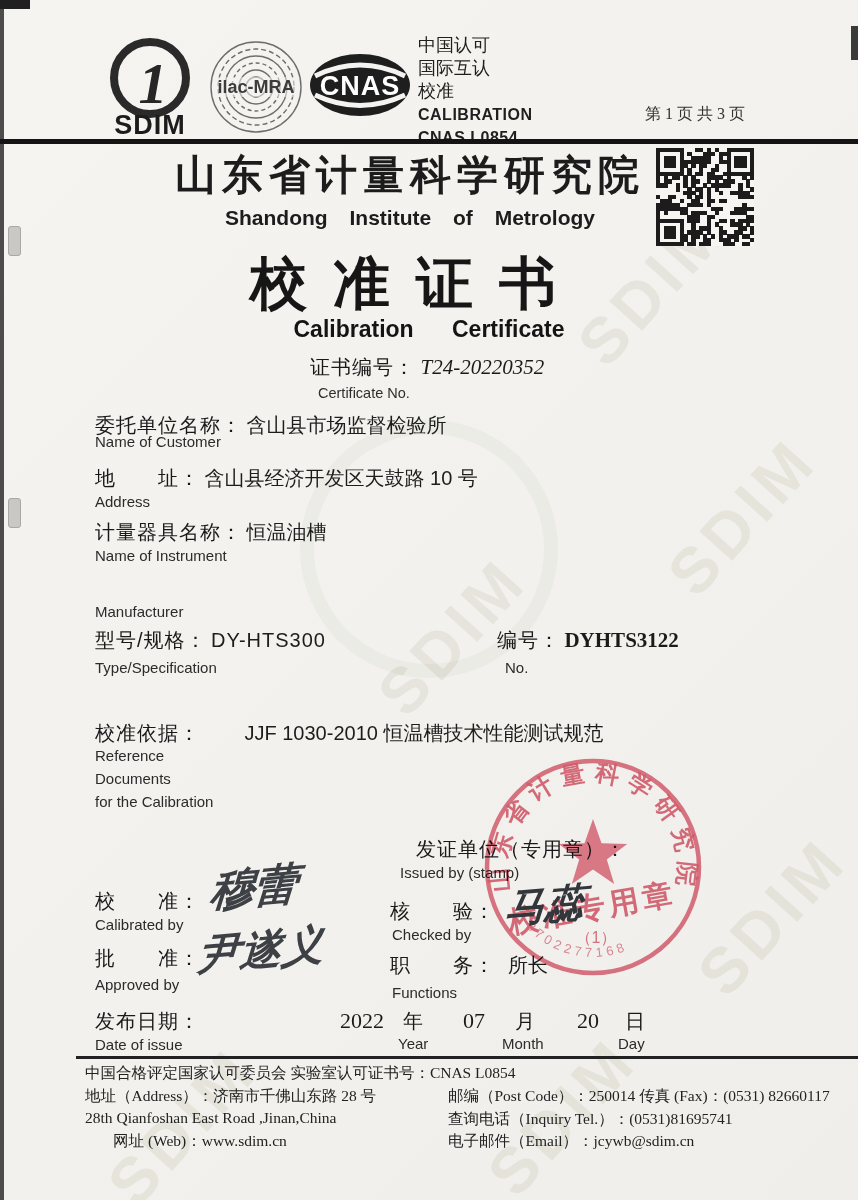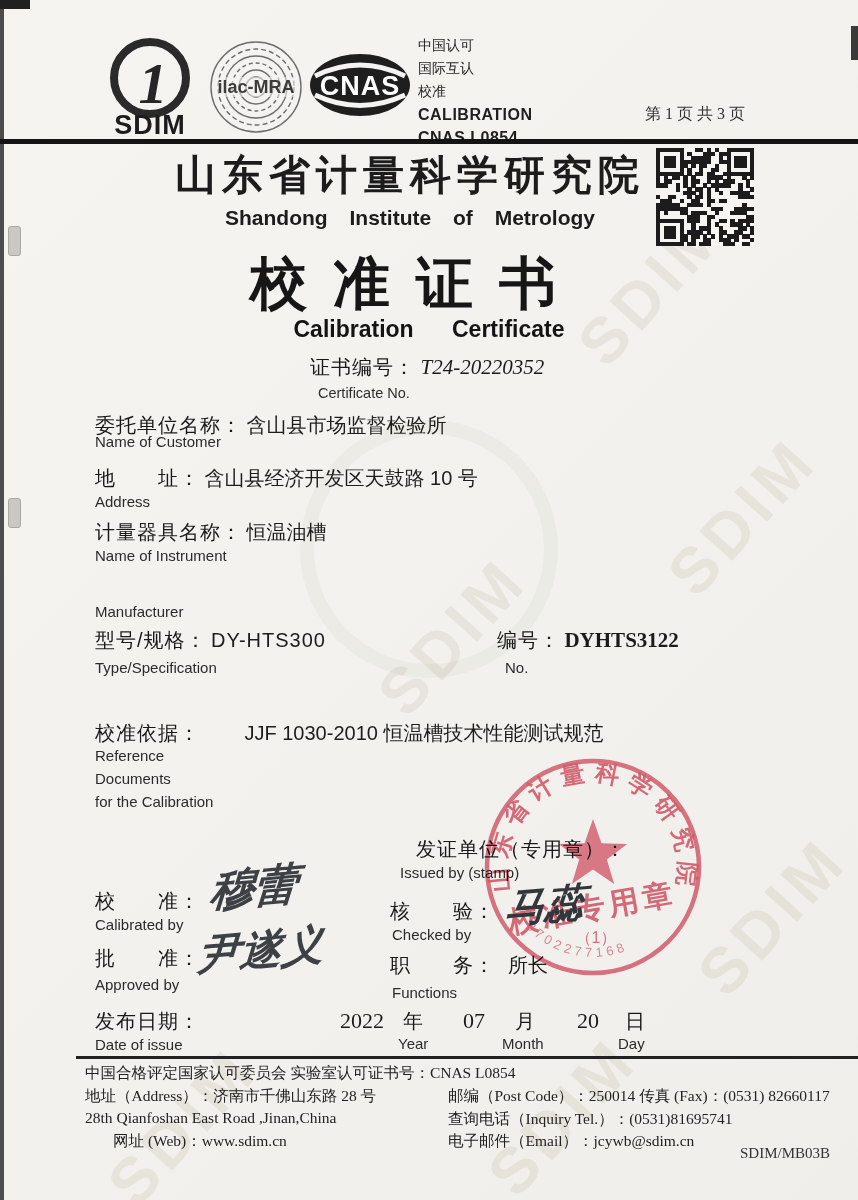--- a/index.html
+++ b/index.html
@@ -7,21 +7,21 @@
     background:linear-gradient(135deg,#f5f4f1 0%,#f2f1ee 55%,#efeeeb 100%);
     font-family:"Liberation Sans","DejaVu Sans",sans-serif;color:#222;}
   .abs{position:absolute;}
   .serif{font-family:"Liberation Serif","DejaVu Serif",serif;}
   
   .edge-left{left:0;top:0;width:4px;height:1200px;background:#4c4c4c;}
   .corner-tl{left:0;top:0;width:30px;height:9px;background:#202020;}
   .edge-right-mark{left:851px;top:26px;width:7px;height:34px;background:#3a3a3a;}
   .binder{width:11px;height:28px;background:#c9c8c4;border:1px solid #a9a8a4;border-radius:3px;}
   
-  .accr-line{font-size:14px;line-height:23px;color:#1f1f1f;}
+  .accr-line{font-size:18px;line-height:23px;color:#1f1f1f;}
   .accr-line.en{font-weight:bold;font-size:16px;letter-spacing:.5px;}
   .pageno{font-size:16px;color:#333;}
   .rule-top{left:0;top:139px;width:858px;height:5px;background:#141414;}
   .inst-zh{left:100px;top:148px;width:620px;text-align:center;font-size:41px;font-weight:700;
     letter-spacing:6px;color:#1c1c1c;}
   .inst-en{left:100px;top:206px;width:620px;text-align:center;font-size:21px;font-weight:bold;
     word-spacing:16px;color:#1c1c1c;}
   .qr{left:656px;top:148px;width:98px;height:98px;background:#f6f5f2;}
   .title-zh{left:0;right:26px;top:246px;text-align:center;font-size:57px;font-weight:900;
     letter-spacing:26px;color:#161616;}
@@ -552,15 +552,14 @@
   <div class="abs rule-footer"></div>
 
   <div class="abs foot" style="left:85px;top:1063px;">中国合格评定国家认可委员会 实验室认可证书号：CNAS L0854</div>
   <div class="abs foot" style="left:85px;top:1086px;">地址（Address）：济南市千佛山东路 28 号</div>
   <div class="abs foot" style="left:448px;top:1086px;">邮编（Post Code）：250014 传真 (Fax)：(0531) 82660117</div>
   <div class="abs foot" style="left:85px;top:1109px;">28th Qianfoshan East Road ,Jinan,China</div>
   <div class="abs foot" style="left:448px;top:1109px;">查询电话（Inquiry Tel.）：(0531)81695741</div>
   <div class="abs foot" style="left:85px;top:1131px;margin-left:28px;">网址 (Web)：www.sdim.cn</div>
   <div class="abs foot" style="left:448px;top:1131px;">电子邮件（Email）：jcywb@sdim.cn</div>
 
-  <div class="abs formcode">SDIM/MB03B</div>
 
 </div>
 
 </body></html>

